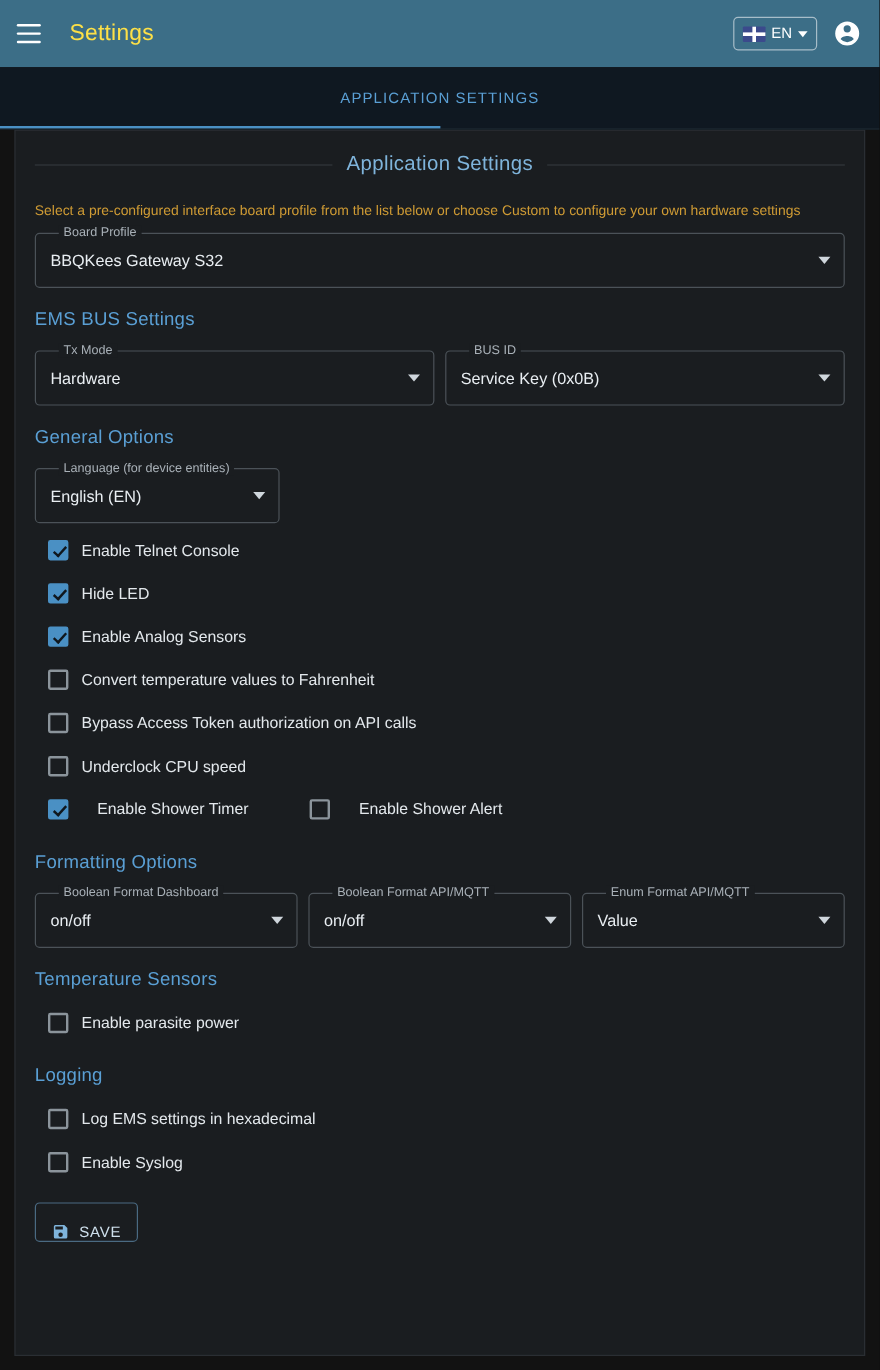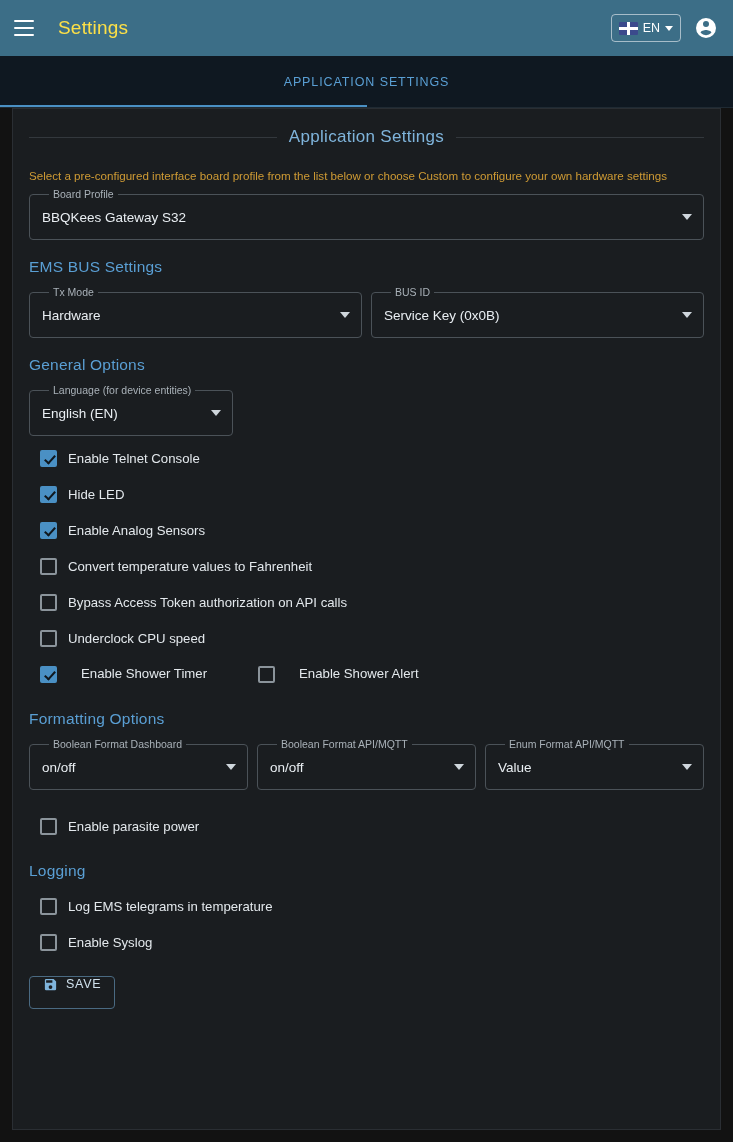--- a/index.html
+++ b/index.html
@@ -244,21 +244,21 @@
 
   
   .save-btn {
     margin-top: 16px;
     height: 33px;
     border: 1px solid #4a6a82;
     border-radius: 4px;
     background: transparent;
     color: #cfe0ec;
     display: inline-flex;
-    align-items: flex-start;
+    align-items: flex-end;
     gap: 8px;
     padding: 0 13px;
     font-size: 12.5px;
     letter-spacing: .7px;
     cursor: pointer;
     font-family: "Liberation Sans", sans-serif;
   }
   .save-icon {
     width: 15px; height: 15px;
     display: inline-block;
@@ -392,31 +392,32 @@
           </div>
           <div class="field">
             <span class="legend">Enum Format API/MQTT</span>
             <span class="value">Value</span>
             <span class="arrow"></span>
           </div>
         </div>
       </div>
 
       <div class="block">
+        <div class="section-title" style="margin-bottom:8px;">Temperature Sensors</div>
         <div class="check-row">
           <span class="cb"></span>
           <span class="cb-label">Enable parasite power</span>
         </div>
       </div>
 
       <div class="block" style="margin-bottom:0;">
         <div class="section-title" style="margin-bottom:8px;">Logging</div>
         <div class="check-row">
           <span class="cb"></span>
-          <span class="cb-label">Log EMS telegrams in temperature</span>
+          <span class="cb-label">Log EMS settings in hexadecimal</span>
         </div>
         <div class="check-row">
           <span class="cb"></span>
           <span class="cb-label">Enable Syslog</span>
         </div>
 
         <button class="save-btn">
           <span class="save-icon">
             <svg width="15" height="15" viewBox="0 0 24 24" fill="#7fb4db" aria-hidden="true">
               <path d="M17 3H5a2 2 0 00-2 2v14a2 2 0 002 2h14a2 2 0 002-2V7l-4-4zm-5 16a3 3 0 110-6 3 3 0 010 6zm3-10H5V5h10v4z"></path>

